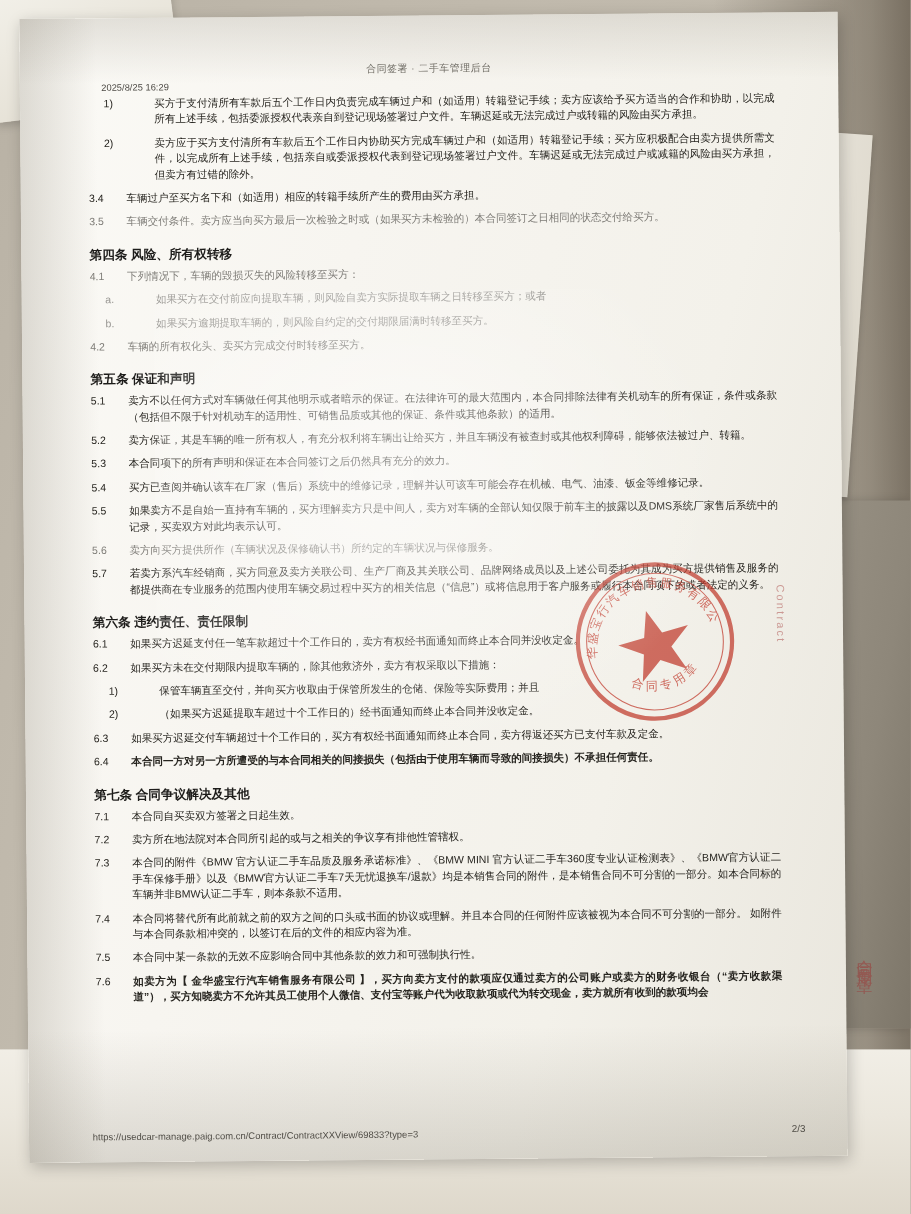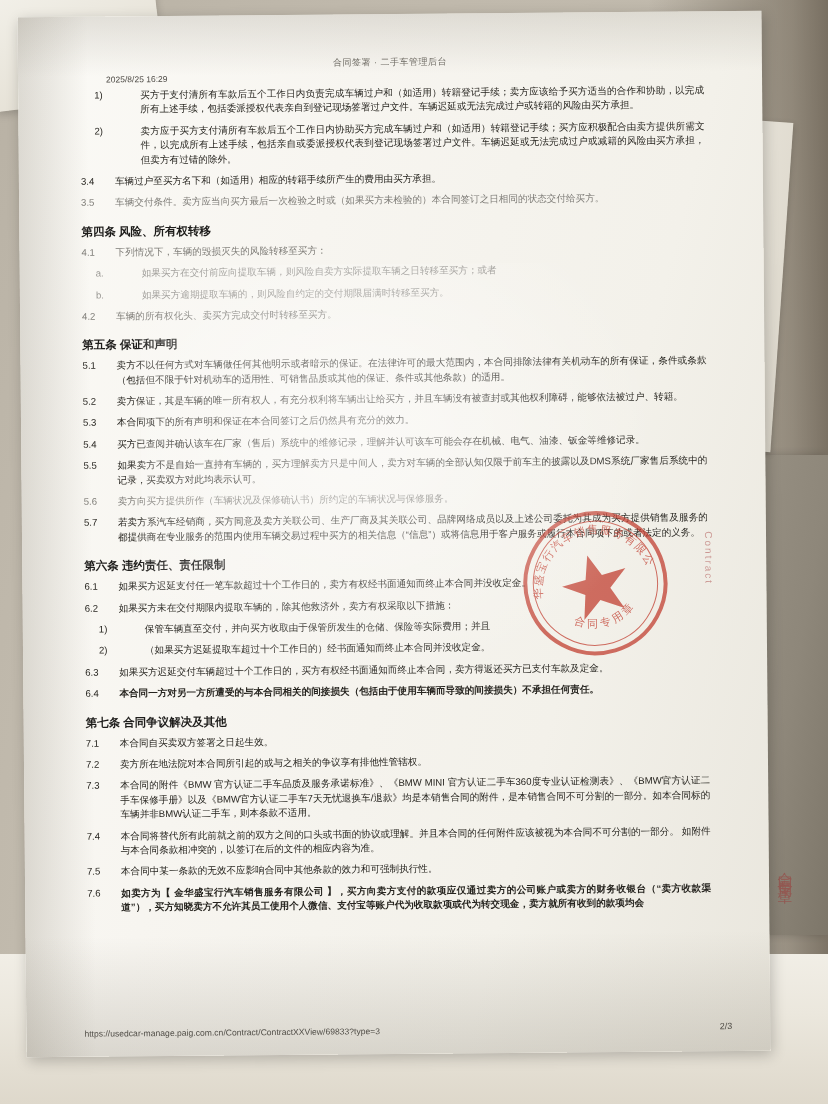--- a/index.html
+++ b/index.html
@@ -74,21 +74,21 @@
     background:radial-gradient(ellipse at 40% 40%, rgba(255,255,255,.55), rgba(255,255,255,0) 70%);
     pointer-events:none;
   }
 
   
   .hdr-center{
     position:absolute;left:0;top:42px;width:100%;text-align:center;
     font-size:9px;color:#6d6a63;letter-spacing:.5px;
   }
   .hdr-ts{
-    position:absolute;left:88px;top:58px;font-size:8.5px;color:#4d4a45;
+    position:absolute;left:74px;top:58px;font-size:8.5px;color:#4d4a45;
   }
 
   
   .body{
     position:absolute;left:62px;top:72px;width:624px;
     color:#2e2c29;
   }
   .sec-h{
     font-size:11.5px;font-weight:bold;color:#1d1c1a;margin:14px 0 6px 0;
   }

